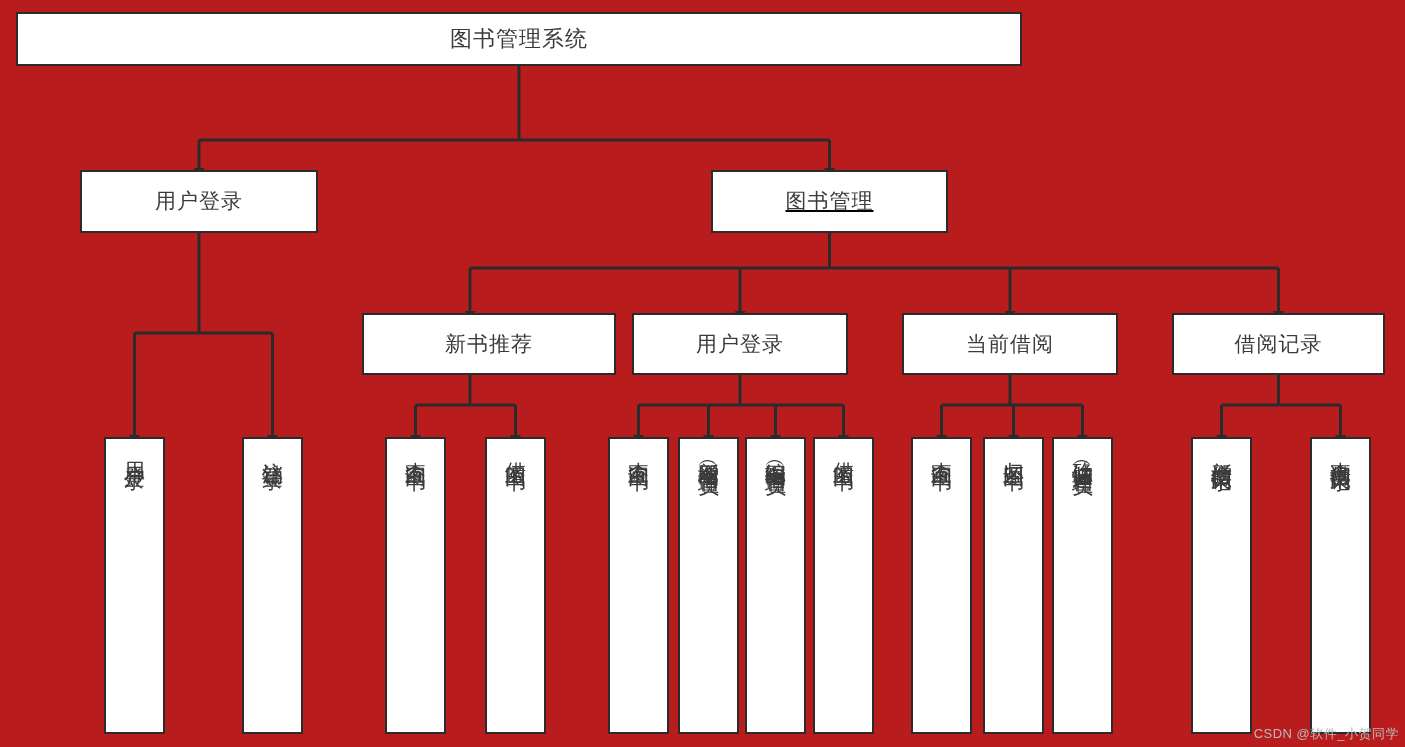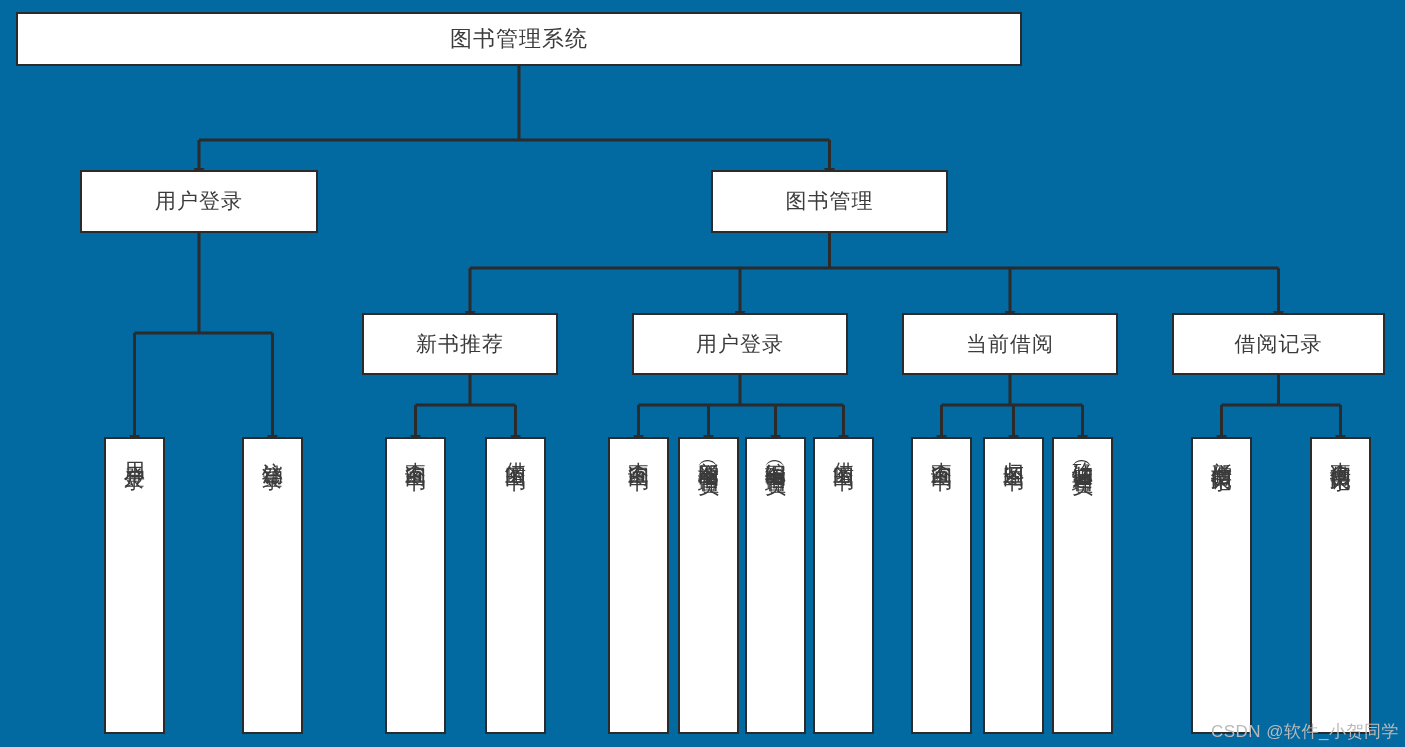--- a/index.html
+++ b/index.html
@@ -5,21 +5,21 @@
 <style>
   html,body{margin:0;padding:0;background:#ffffff;}
   body{
     font-family:"Liberation Sans","DejaVu Sans",sans-serif;
     -webkit-font-smoothing:antialiased;
   }
   #canvas{
     position:relative;
     width:1405px;
     height:747px;
-    background:#0369a1;
+    background:#b91c1c;
     overflow:hidden;
   }
   #edges{
     position:absolute;
     left:0;top:0;
     width:1405px;height:747px;
     pointer-events:none;
   }
   .node{
     position:absolute;
@@ -55,21 +55,21 @@
     font-size:21px;
     letter-spacing:3px;
     line-height:1.05;
     white-space:nowrap;
   }
   .node.v.tall .label{ letter-spacing:2px; }
   #watermark{
     position:absolute;
     right:6px;
     bottom:4px;
-    font-size:17px;
+    font-size:13px;
     color:#b9b9b9;
     letter-spacing:0.5px;
     z-index:3;
     white-space:nowrap;
     user-select:none;
   }
 </style>
 </head>
 <body>
 
@@ -118,25 +118,25 @@
       </g>
   </svg>
 
   <div class="node h root" style="left: 16px; top: 12px; width: 1006px; height: 54px;">
     <span class="label">图书管理系统</span>
   </div>
 
   <div class="node h" style="left: 80px; top: 170px; width: 238px; height: 63px;">
     <span class="label">用户登录</span>
   </div>
-  <div class="node h" style="left: 711px; top: 170px; width: 237px; height: 63px;">
+  <div class="node h" style="left: 711px; top: 170px; width: 237px; height: 63px; text-decoration: underline;">
     <span class="label">图书管理</span>
   </div>
 
-  <div class="node h" style="left: 362px; top: 313px; width: 196px; height: 62px;">
+  <div class="node h" style="left: 362px; top: 313px; width: 254px; height: 62px;">
     <span class="label">新书推荐</span>
   </div>
   <div class="node h" style="left: 632px; top: 313px; width: 216px; height: 62px;">
     <span class="label">用户登录</span>
   </div>
   <div class="node h" style="left: 1172px; top: 313px; width: 213px; height: 62px;">
     <span class="label">借阅记录</span>
   </div>
   <div class="node h" style="left: 902px; top: 313px; width: 216px; height: 62px;">
     <span class="label">当前借阅</span>

